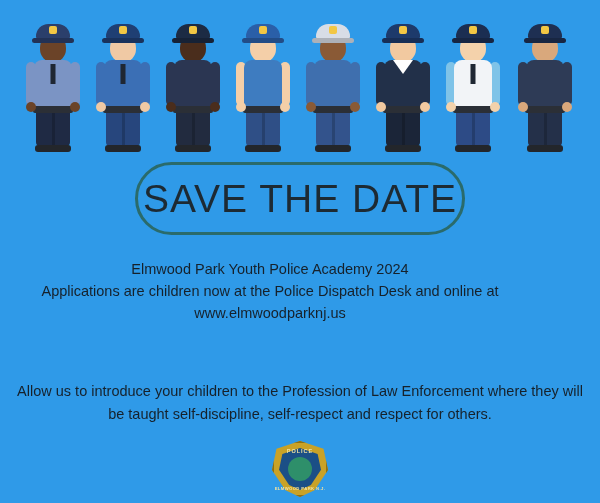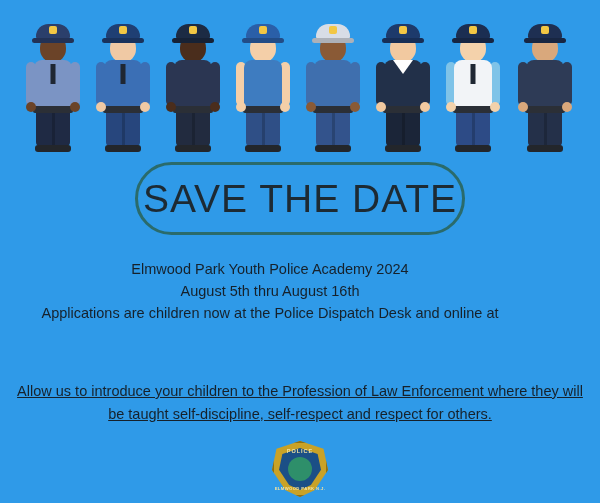--- a/index.html
+++ b/index.html
@@ -197,21 +197,20 @@
   }
   .para {
     position: absolute;
     top: 380px;
     left: 14px;
     width: 572px;
     text-align: center;
     color: #16212b;
     font-size: 14.5px;
     line-height: 23px;
-    text-decoration: underline;
   }
 
   
   .patch {
     position: absolute;
     left: 50%;
     transform: translateX(-50%);
     bottom: 6px;
     width: 56px;
     height: 56px;
@@ -386,22 +385,22 @@
     <div class="shoes"></div>
   </div>
 </div>
 
 <div class="pill">
   <span class="pill-text">SAVE THE DATE</span>
 </div>
 
 <div class="copy">
   <div class="line">Elmwood Park Youth Police Academy 2024</div>
-  <div class="line">August 5th thru August 16th</div>
   <div class="line">Applications are children now at the Police Dispatch Desk and online at</div>
+  <div class="line">www.elmwoodparknj.us</div>
 </div>
 
 <div class="para">Allow us to introduce your children to the Profession of Law Enforcement where they will be taught self-discipline, self-respect and respect for others.</div>
 
 <div class="patch">
   <div class="patch-shell"></div>
   <div class="patch-inner"></div>
   <div class="patch-core"></div>
   <div class="patch-top">POLICE</div>
   <div class="patch-bottom">ELMWOOD PARK N.J.</div>

